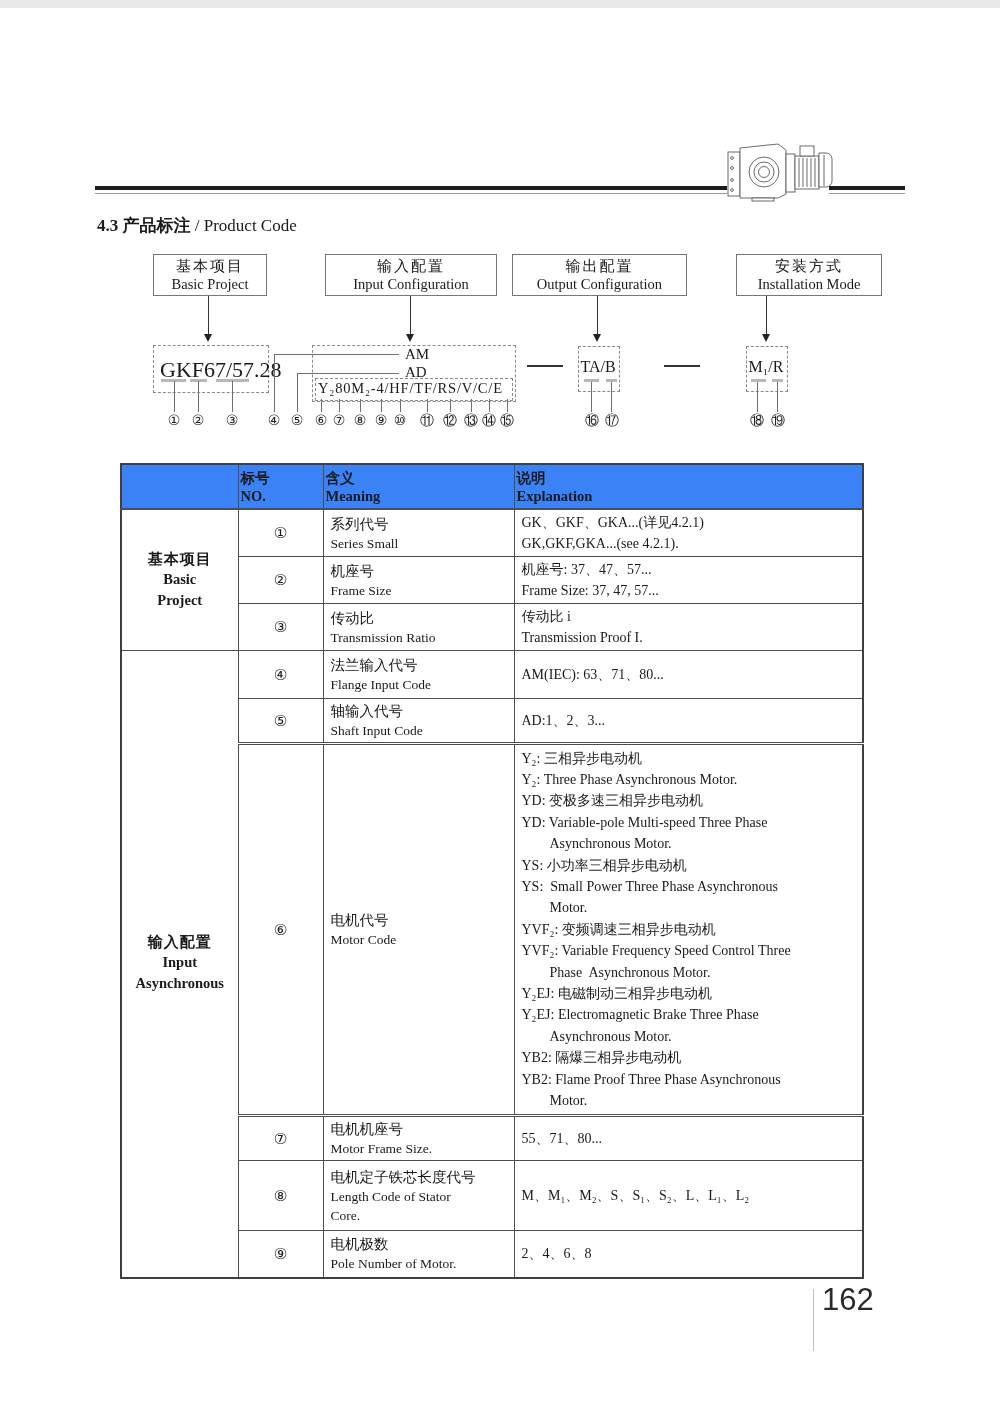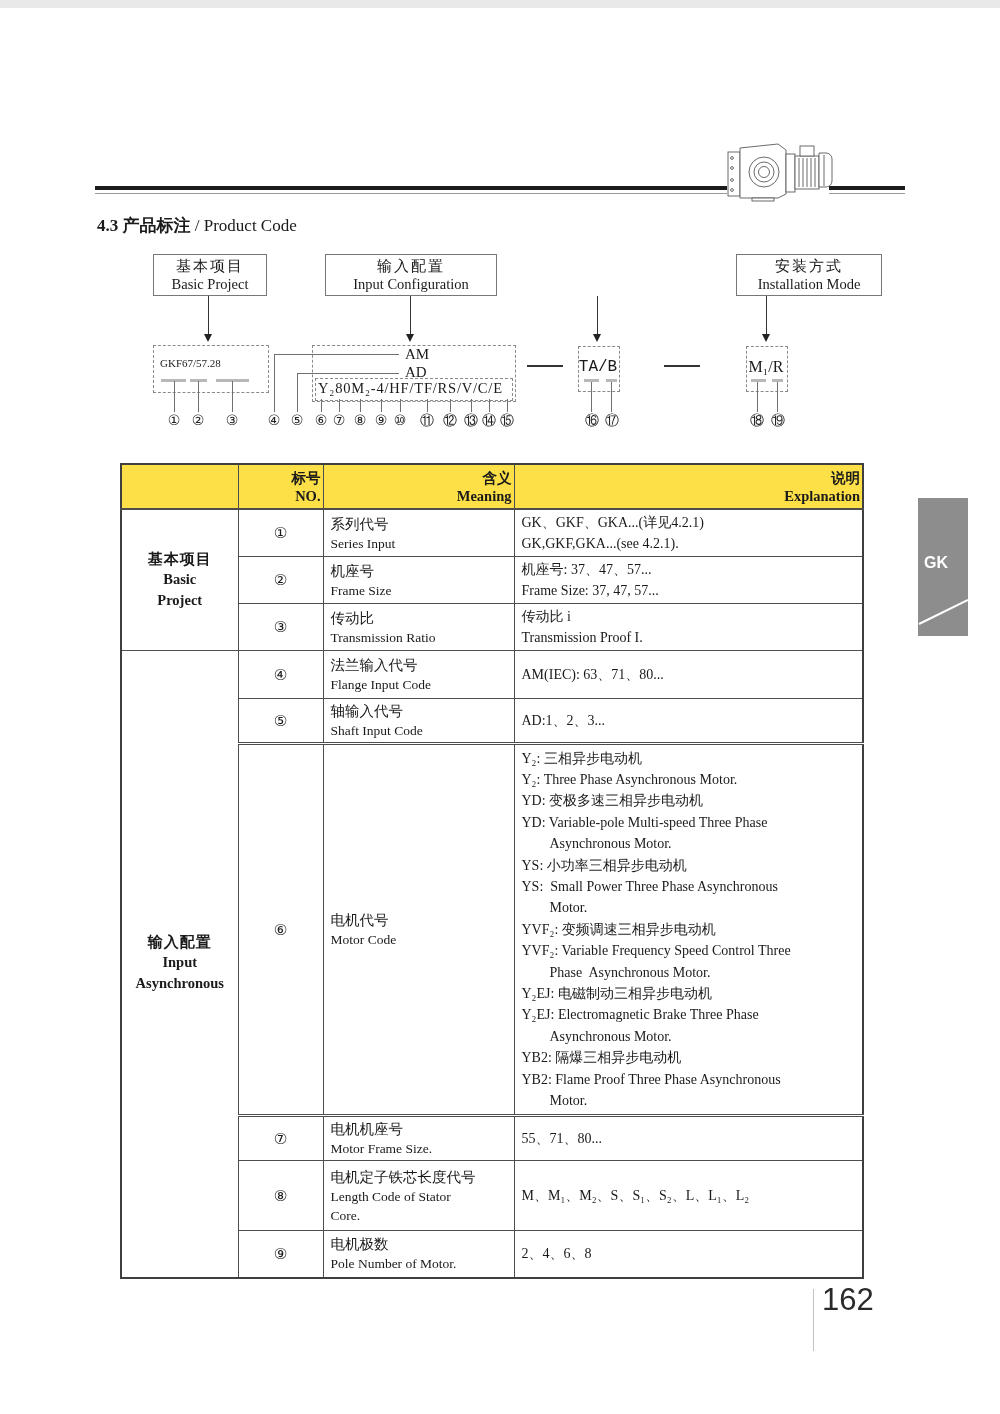--- a/index.html
+++ b/index.html
@@ -15,32 +15,32 @@
   .doc-title .en{font-weight:normal;}
   
   .flow-box{position:absolute;border:1px solid #777;background:#fff;text-align:center;padding-top:2px;}
   .flow-box .cn{display:block;font-size:15px;letter-spacing:2px;}
   .flow-box .en{display:block;font-size:14.5px;}
   
   .arrow-stem{position:absolute;width:1px;background:#333;}
   .arrow-head{position:absolute;width:0;height:0;border-left:4px solid transparent;border-right:4px solid transparent;border-top:8px solid #222;}
   
   .code-box{position:absolute;border:1px dashed #8a8a8a;}
-  .code-text{position:absolute;font-size:11px;white-space:nowrap;}
+  .code-text{position:absolute;font-size:22px;white-space:nowrap;}
   .code-label{position:absolute;font-size:15px;white-space:nowrap;}
   .motor-line{position:absolute;font-size:14.5px;letter-spacing:0.8px;white-space:nowrap;}
   .vline{position:absolute;width:1px;background:#707070;}
   .hline{position:absolute;height:1px;background:#707070;}
   .dash-seg{position:absolute;height:2px;background:#333;}
   .ul-mark{position:absolute;height:3px;background:#b8b8b8;}
   .circle{position:absolute;width:22px;text-align:center;font-family:"DejaVu Sans",sans-serif;font-size:14px;color:#222;}
   
   table.pct{position:absolute;left:120px;top:455px;width:742px;border-collapse:collapse;table-layout:fixed;border:2px solid #3f3f3f;}
   .pct td{border:1px solid #4d4d4d;vertical-align:middle;padding:2px 7px;}
-  .pct tr.thead td{background:#fde047;text-align:right;font-weight:bold;border-bottom:2px solid #4d4d4d;padding:0 2px;}
+  .pct tr.thead td{background:#3b82f6;text-align:left;font-weight:bold;border-bottom:2px solid #4d4d4d;padding:0 2px;}
   .pct tr.thead .cn{display:block;font-size:14.5px;font-weight:bold;}
   .pct tr.thead .en{display:block;font-size:14.5px;font-weight:bold;}
   .group-cell{text-align:center;font-weight:bold;padding:2px 2px;}
   .group-cell .cn{display:block;font-size:15px;letter-spacing:1px;}
   .group-cell .en{display:block;font-size:14.5px;white-space:pre-line;line-height:21px;text-align:center;}
   .no-cell{text-align:center;font-family:"DejaVu Sans",sans-serif;font-size:15px;}
   .meaning-cell .cn{display:block;font-size:14.5px;white-space:pre-line;line-height:20px;}
   .meaning-cell .en{display:block;font-size:13.5px;white-space:pre-line;line-height:19px;}
   .expl-cell{font-size:14px;white-space:pre-line;line-height:21px;}
   .expl-big{white-space:pre-wrap;line-height:21.4px;padding-top:6px;padding-bottom:6px;}
@@ -95,20 +95,24 @@
   </div>
 
   <div class="flow-box" style="left:153px;top:246px;width:112px;height:38px;">
     <span class="cn">基本项目</span>
     <span class="en">Basic Project</span>
   </div>
   <div class="flow-box" style="left:325px;top:246px;width:170px;height:38px;">
     <span class="cn">输入配置</span>
     <span class="en">Input Configuration</span>
   </div>
+  <div class="flow-box" style="left:512px;top:246px;width:173px;height:38px;">
+    <span class="cn">输出配置</span>
+    <span class="en">Output Configuration</span>
+  </div>
   <div class="flow-box" style="left:736px;top:246px;width:144px;height:38px;">
     <span class="cn">安装方式</span>
     <span class="en">Installation Mode</span>
   </div>
 
   <div class="arrow-stem" style="left:208px;top:288px;height:38px;"></div>
   <div class="arrow-head" style="left:204px;top:326px;"></div>
   <div class="arrow-stem" style="left:410px;top:288px;height:38px;"></div>
   <div class="arrow-head" style="left:406px;top:326px;"></div>
   <div class="arrow-stem" style="left:597px;top:288px;height:38px;"></div>
@@ -123,21 +127,21 @@
   <div class="ul-mark" style="left:216px;top:371px;width:33px;"></div>
 
   <div class="code-box" style="left:312px;top:337px;width:202px;height:55px;"></div>
   <div class="code-label" style="left:405px;top:338px;">AM</div>
   <div class="code-label" style="left:405px;top:356px;">AD</div>
   <div class="code-box" style="left:315px;top:370px;width:196px;height:21px;"></div>
   <div class="motor-line" style="left:318px;top:372px;">Y₂80M₂-4/HF/TF/RS/V/C/E</div>
 
   <div class="dash-seg" style="left:527px;top:357px;width:36px;"></div>
   <div class="code-box" style="left:578px;top:338px;width:40px;height:44px;"></div>
-  <div class="code-text" style="left:578px;top:350px;width:40px;text-align:center;font-size:16px;font-family:Liberation Mono, monospace;">TA/B</div>
+  <div class="code-text" style="left:578px;top:350px;width:40px;text-align:center;font-size:16px;">TA/B</div>
   <div class="ul-mark" style="left:584px;top:371px;width:15px;"></div>
   <div class="ul-mark" style="left:606px;top:371px;width:11px;"></div>
 
   <div class="dash-seg" style="left:664px;top:357px;width:36px;"></div>
   <div class="code-box" style="left:746px;top:338px;width:40px;height:44px;"></div>
   <div class="code-text" style="left:746px;top:350px;width:40px;text-align:center;font-size:16px;">M₁/R</div>
   <div class="ul-mark" style="left:751px;top:371px;width:15px;"></div>
   <div class="ul-mark" style="left:772px;top:371px;width:11px;"></div>
 
   <div class="hline" style="left:274px;top:346px;width:125px;"></div>
@@ -207,21 +211,21 @@
     </tr>
     <tr class="h45">
       <td class="group-cell" rowspan="3">
         <span class="cn">基本项目</span>
         <span class="en">Basic
 Project</span>
       </td>
       <td class="no-cell">①</td>
       <td class="meaning-cell">
         <span class="cn">系列代号</span>
-        <span class="en">Series Input</span>
+        <span class="en">Series Small</span>
       </td>
       <td class="expl-cell">GK、GKF、GKA...(详见4.2.1)
 GK,GKF,GKA...(see 4.2.1).</td>
     </tr>
     <tr class="h47">
       <td class="no-cell">②</td>
       <td class="meaning-cell">
         <span class="cn">机座号</span>
         <span class="en">Frame Size</span>
       </td>
@@ -303,23 +307,17 @@
       <td class="no-cell">⑨</td>
       <td class="meaning-cell">
         <span class="cn">电机极数</span>
         <span class="en">Pole Number of Motor.</span>
       </td>
       <td class="expl-cell">2、4、6、8</td>
     </tr>
   </tbody>
     </table>
 
-  <div class="side-tab">
-    <span class="tab-label">GK</span>
-    <svg width="50" height="138" style="position:absolute;left:0;top:0;">
-      <line x1="1" y1="126" x2="50" y2="102" stroke="#ffffff" stroke-width="2"></line>
-    </svg>
-  </div>
 
   <div class="pageno-rule"></div>
   <div class="pageno">162</div>
 
 </div>
 
 </body></html>

